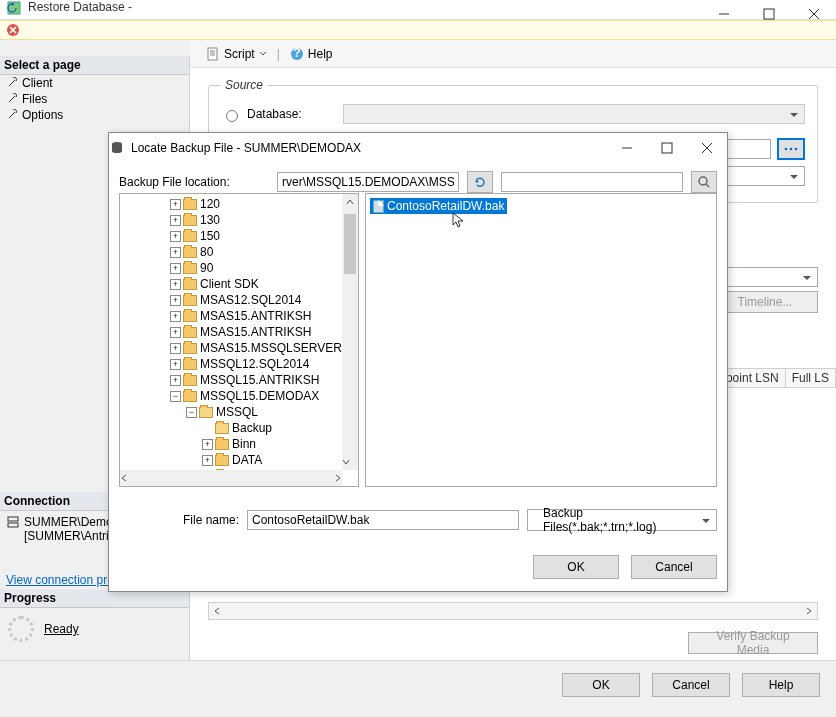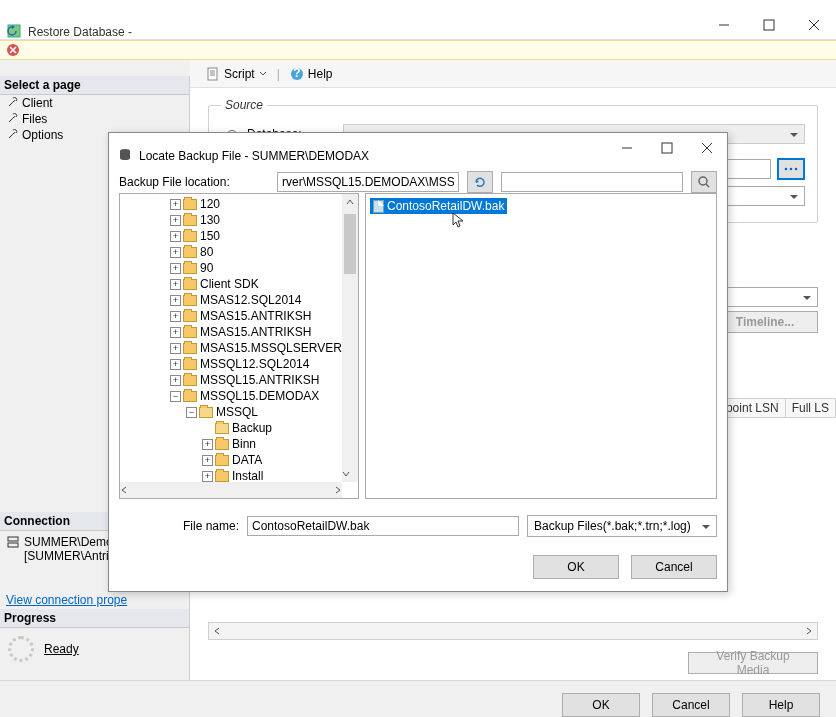--- a/index.html
+++ b/index.html
@@ -1,19 +1,19 @@
 <!DOCTYPE html>
 <html><head>
 <meta charset="utf-8">
 <style>
   * { box-sizing: border-box; font-family: "Segoe UI", Tahoma, sans-serif; font-size: 12px; }
   body { margin: 0; width: 836px; height: 717px; background: #f0f0f0; position: relative; overflow: hidden; }
 
   
-  .title-bar { height: 40px; background: #fff; display: flex; align-items: flex-end; padding-left: 6px; border-bottom: 1px solid #e0e0e0; }
+  .title-bar { height: 20px; background: #fff; display: flex; align-items: flex-start; padding-left: 6px; border-bottom: 1px solid #e0e0e0; }
   .title-icon { width: 16px; height: 16px; margin-right: 6px; }
   .title-text { flex: 1; color: #333; }
   .title-controls { display: flex; }
   .title-ctrl { width: 45px; height: 28px; display: flex; align-items: center; justify-content: center; color: #333; }
   .title-ctrl svg { width: 12px; height: 12px; }
 
   
   .warn-bar { height: 20px; background: #fffde7; border-top: 1px solid #f0e090; border-bottom: 1px solid #f0e090; display: flex; align-items: center; padding-left: 6px; }
   .warn-icon { width: 14px; height: 14px; margin-right: 4px; }
   .warn-text { color: #333; }
@@ -48,31 +48,31 @@
   .btn:disabled, .btn.disabled { color: #999; background: #eee; }
   .browse-btn { width: 28px; height: 22px; background: #e1e1e1; border: 1px solid #adadad; display:inline-flex; align-items:center; justify-content:center;}
   .browse-btn.focus { border: 2px solid #0078d7; }
 
   .hscroll { height: 18px; border: 1px solid #d0d0d0; position: relative; background: #f4f4f4; }
   .hscroll .arrow { position: absolute; top: 0; width: 16px; height: 100%; display: flex; align-items: center; justify-content: center; }
   .hscroll .arrow.left { left: 0; }
   .hscroll .arrow.right { right: 0; }
 
   
-  .datacols { position: absolute; right: 0; top: 310px; display: flex; }
+  .datacols { position: absolute; right: 0; top: 300px; display: flex; }
   .datacols .col { border: 1px solid #d0d0d0; border-left: none; padding: 2px 6px; background: #f8f8f8; color: #333; }
   .datacols .col:first-child { border-left: 1px solid #d0d0d0; }
 
   
   .bottom-bar { height: 48px; border-top: 1px solid #d8d8d8; background: #f0f0f0; display: flex; align-items: center; justify-content: flex-end; padding-right: 16px; gap: 12px; }
   .bottom-bar .btn { width: 78px; height: 24px; }
 
   
   .modal { position: absolute; top: 132px; left: 108px; width: 620px; height: 460px; background: #fff; border: 1px solid #888; box-shadow: 2px 2px 8px rgba(0,0,0,.2); display: flex; flex-direction: column; }
-  .modal-title { height: 30px; display: flex; align-items: flex-end; padding-left: 8px; }
+  .modal-title { height: 30px; display: flex; align-items: center; }
   .modal-title .dbicon { width: 16px; height: 16px; margin-right: 6px; }
   .modal-title .txt { flex: 1; }
   .modal-title .ctrls { display: flex; }
   .modal-title .mctrl { width: 40px; height: 30px; display:flex; align-items:center; justify-content:center; }
 
   .modal-body { flex: 1; padding: 8px 10px; display:flex; flex-direction:column; }
   .loc-row { display: flex; align-items: center; gap: 8px; }
   .loc-row .lbl { width: 150px; }
   .loc-row input { flex: 1; }
   .icon-btn { width: 26px; height: 22px; border:1px solid #adadad; background:#e1e1e1; display:inline-flex;align-items:center;justify-content:center;}
@@ -92,24 +92,24 @@
   .folder::before { content:""; position:absolute; top:-3px; left:0; width:6px; height:2px; background:#f7c768; border:1px solid #c69a3a; border-bottom:none;}
   .folder.open { background:#f7d788; }
   .tree-label { }
 
   .file-pane { flex:1; border:1px solid #aaa; padding: 4px; }
   .file-item { display:inline-flex; align-items:center; background:#0078d7; color:#fff; padding:0 3px; height:16px; }
   .file-icon { width:11px; height:13px; background:#cde; border:1px solid #6aa; margin-right:3px; position:relative; }
   .file-icon::after{content:"";position:absolute;right:-1px;top:-1px;border:3px solid transparent;border-left-color:#fff;border-bottom-color:#fff;}
   .cursor-arrow { position:absolute; top: 90px; left: 348px; width:14px; height:18px; }
 
-  .filename-row { display:flex; align-items:center; gap:8px; margin: 16px 0; }
+  .filename-row { display:flex; align-items:center; gap:8px; margin: 22px 0; }
   .filename-row .lbl { width: 120px; text-align:right; }
   .filename-row input { flex: 1.2; }
-  .filter-combo { width: 190px; height:22px; border:1px solid #aaa; position:relative; display:flex; align-items:center; padding:0 18px 0 6px; background:#fff;}
+  .filter-combo { width: 190px; height:22px; border:1px solid #aaa; position:relative; display:flex; align-items:center; padding:0 18px 0 15px; background:#fff;}
   .filter-combo::after { content:""; position:absolute; right:6px; top:9px; border:4px solid transparent; border-top-color:#555;}
 
   .modal-buttons { display:flex; justify-content:flex-end; gap:12px; padding: 2px 0 4px 0; }
   .modal-buttons .btn { width: 86px; height:24px; }
 
 </style>
 </head>
 <body>
 
 <div class="title-bar">
@@ -241,21 +241,21 @@
         </div>
       </fieldset>
 
       <div style="height:50px;"></div>
       <div class="form-row">
         <span style="flex:1;"></span>
         <div class="combo" style="width:420px; background:#fff;"></div>
       </div>
       <div class="form-row" style="margin-top:4px;">
         <span style="flex:1;"></span>
-        <button class="btn disabled" style="width:106px;font-weight:bold;">Timeline...</button>
+        <button class="btn disabled" style="width:106px;">Timeline...</button>
       </div>
 
       <div class="datacols">
         <div class="col">point LSN</div>
         <div class="col">Full LS</div>
       </div>
 
       <div style="position:absolute; left:18px; right:18px; bottom:40px;">
         <div class="hscroll">
           <div class="arrow left">

